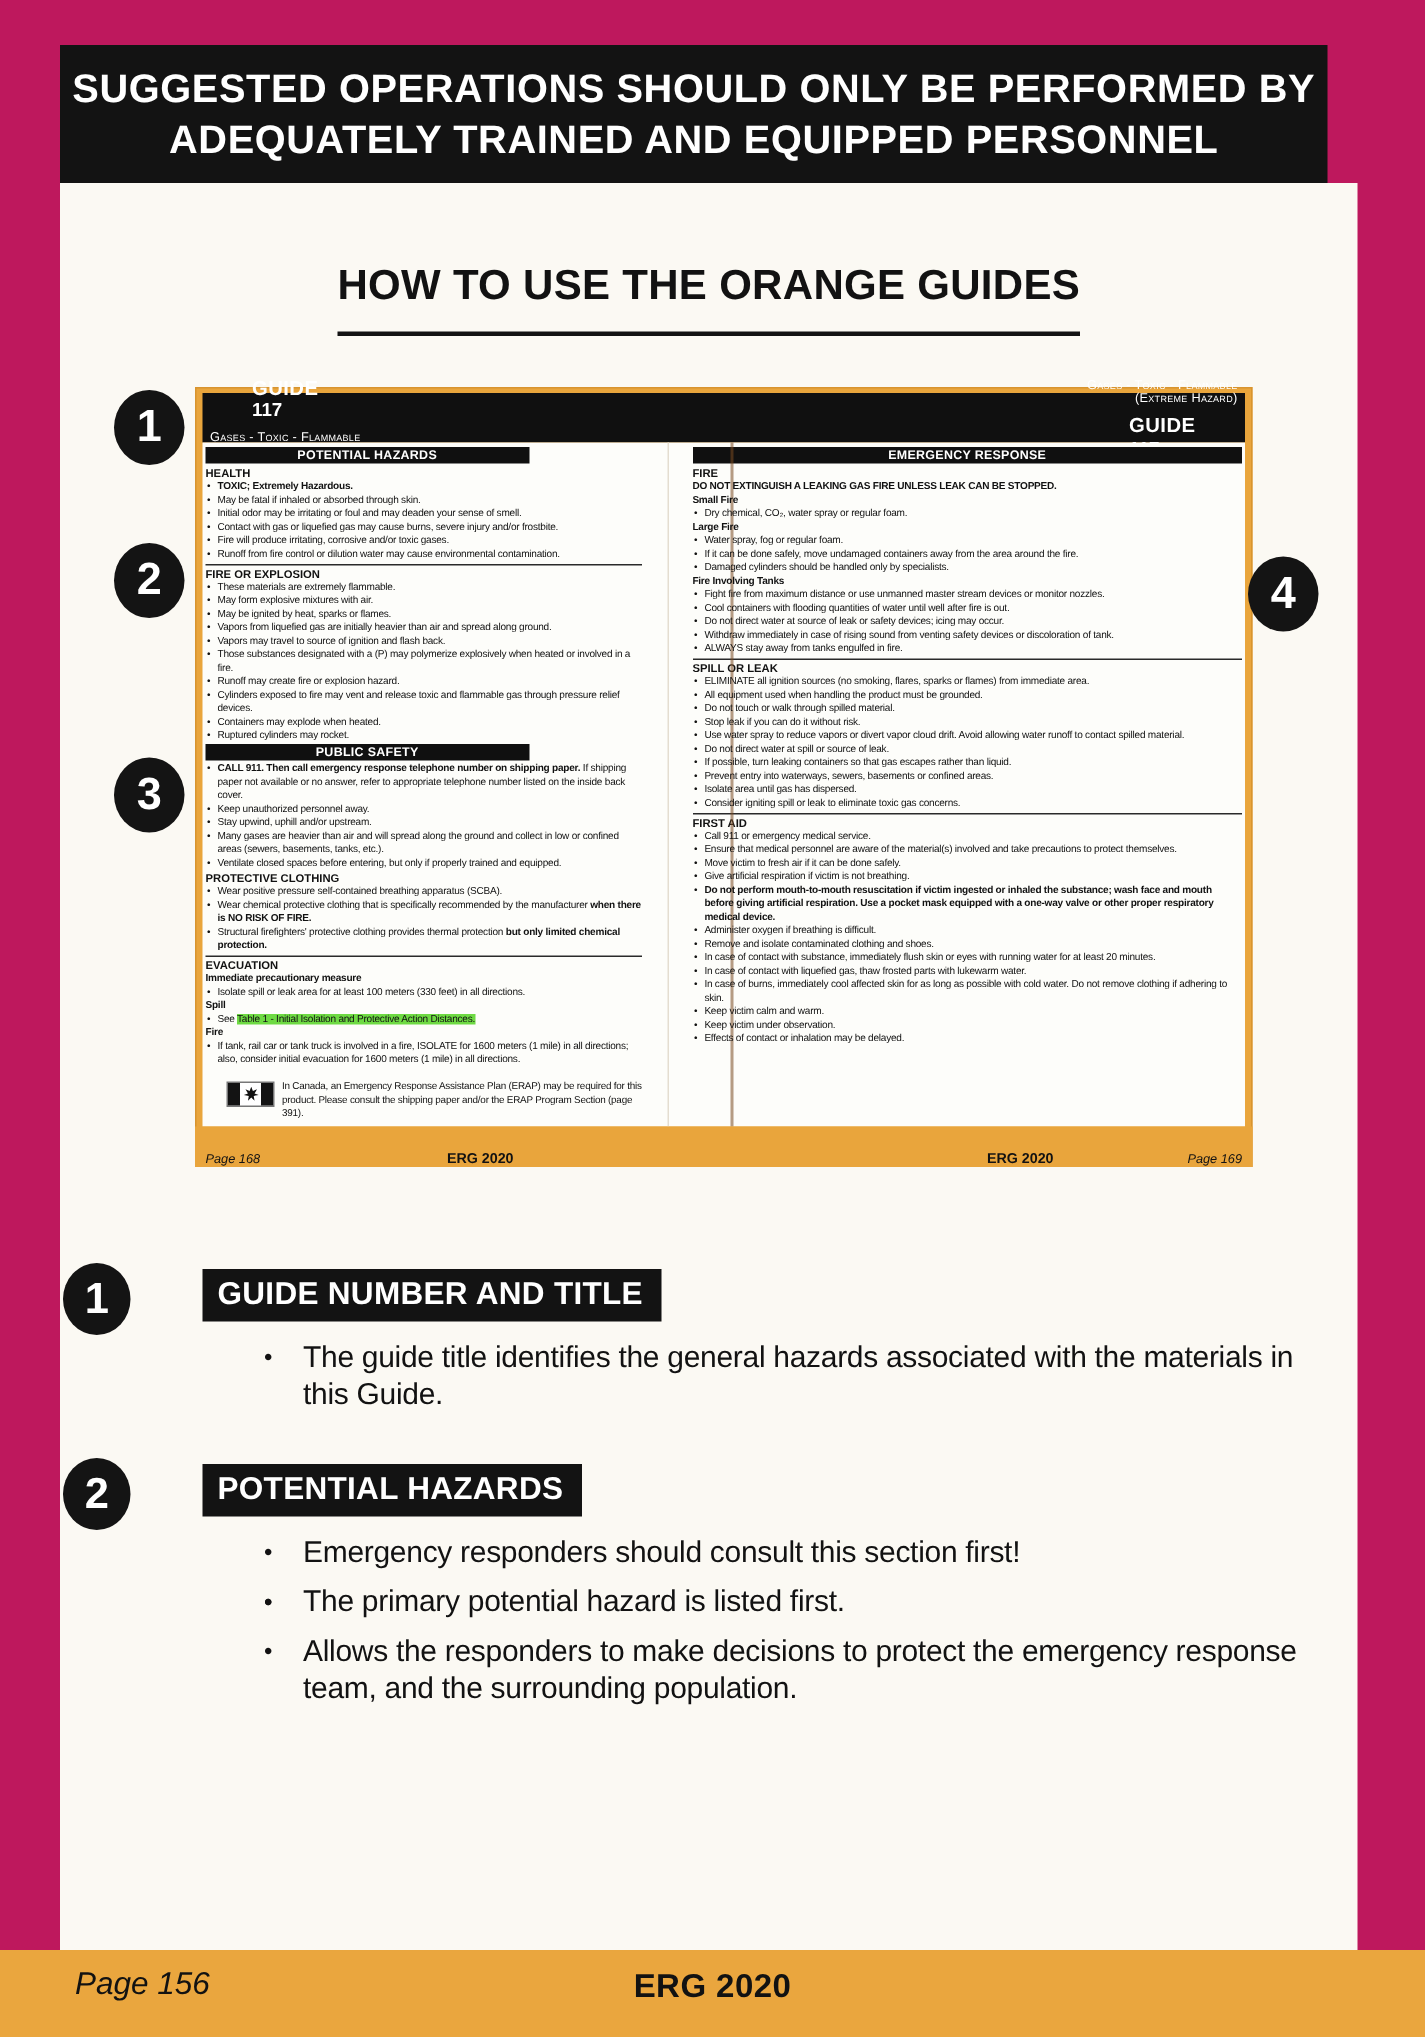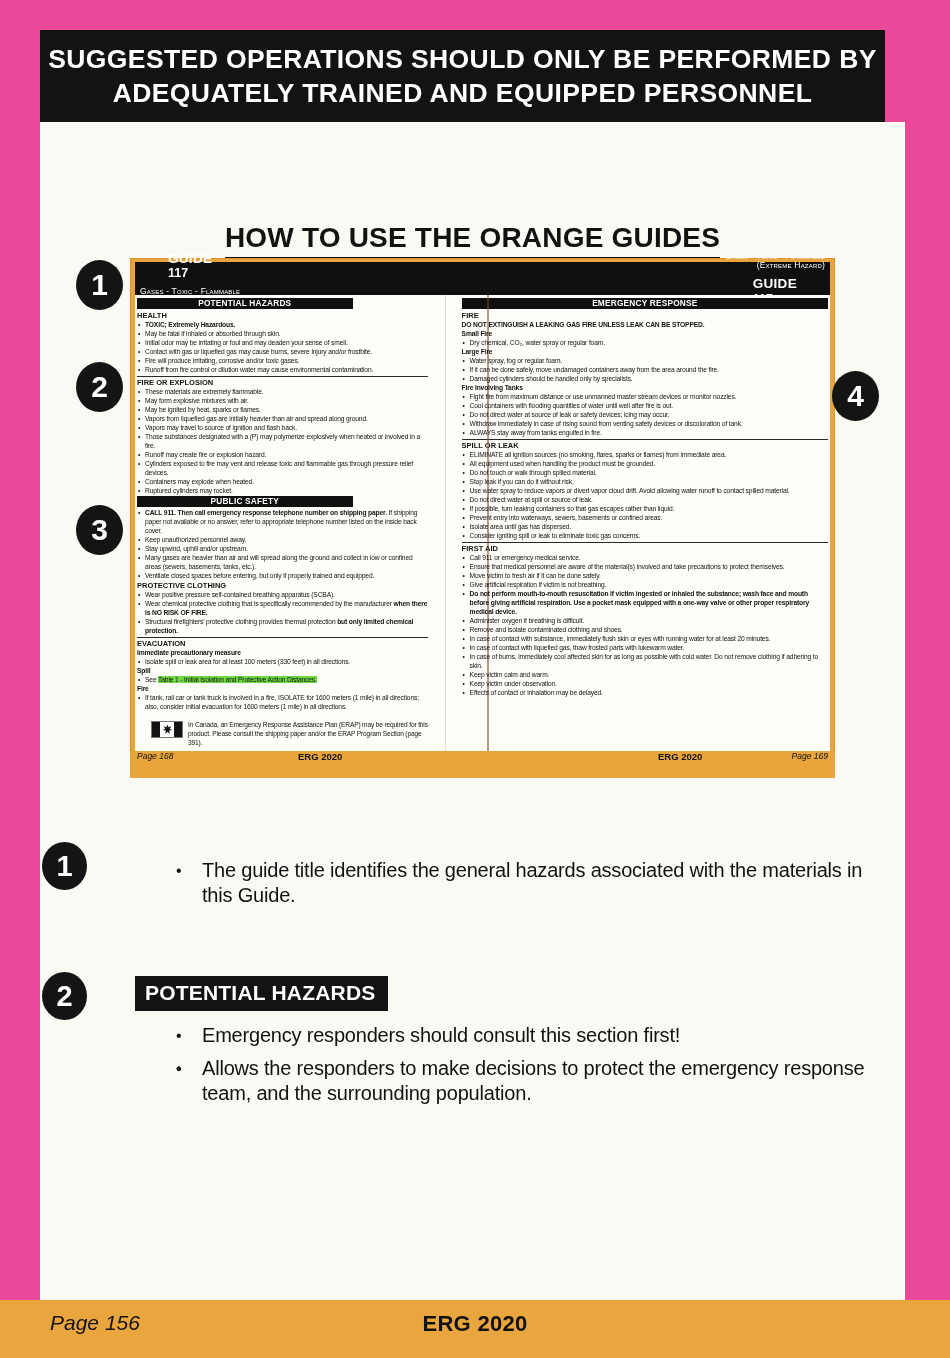--- a/index.html
+++ b/index.html
@@ -1,26 +1,26 @@
 <!DOCTYPE html>
 <html><head>
 <meta charset="utf-8">
 <style>
   html,body{margin:0;padding:0;background:#888;}
-  .page{position:relative;width:950px;height:1358px;background:#ec4899;overflow:hidden;
+  .page{position:relative;width:950px;height:1358px;background:#be185d;overflow:hidden;
         font-family:"Liberation Sans",sans-serif;color:#121212;}
   
   .banner{position:absolute;left:40px;top:30px;width:845px;height:92px;background:#131313;
           display:flex;flex-direction:column;justify-content:center;align-items:center;
           color:#fff;font-weight:bold;font-size:26.5px;line-height:1.3;letter-spacing:.4px;text-align:center;}
   
   .content{position:absolute;left:40px;top:122px;width:865px;height:1178px;background:#FBF9F3;}
   .main-title{position:absolute;top:52px;left:0;width:100%;text-align:center;}
   .main-title span{display:inline-block;font-size:28px;font-weight:bold;letter-spacing:.2px;
-                   border-bottom:3.5px solid #131313;padding-bottom:3px;margin-top:48px;}
+                   border-bottom:3.5px solid #131313;padding-bottom:15px;}
   
   .mini{position:absolute;left:90px;top:136px;width:705px;background:#E9A53C;
         padding:4px 0 0 0;box-shadow:0 0 0 1px #d8942e inset;}
   .mini-inner{margin:0 5px;}
   .mini-band{height:33px;background:#101010;color:#fff;display:flex;justify-content:space-between;
              align-items:center;padding:0 5px;box-sizing:border-box;position:relative;}
   .band-left,.band-right{display:flex;align-items:center;gap:7px;flex-direction:column;}
   .band-guide{display:flex;flex-direction:column;line-height:1;}
   .band-guide .g1{font-weight:bold;font-size:13.5px;letter-spacing:.3px;}
   .band-guide .g2{font-weight:bold;font-size:12.5px;margin-top:2px;}
@@ -45,21 +45,21 @@
   .mi.s{font-weight:bold;}
   .mi.p{font-weight:bold;}
   .mcol .hl{background:#6EDA43;}
   .canada{display:flex;align-items:flex-start;gap:5px;margin-top:10px;padding-left:14px;}
   .flag{width:30px;height:15px;border:1px solid #777;display:flex;flex:none;background:#fff;}
   .flag .bar{width:8px;background:#131313;}
   .flag .leaf{flex:1;display:flex;align-items:center;justify-content:center;}
   .flag .leaf svg{width:11px;height:11px;fill:#131313;}
   .canada .ctext{font-size:6.6px;line-height:8.8px;max-width:280px;}
   .mini-foot{position:relative;height:27px;background:#E9A53C;font-size:8.5px;}
-  .mini-foot span{position:absolute;top:0;text-align:center;}
+  .mini-foot span{position:absolute;top:16px;text-align:center;}
   .mf-p168{left:7px;font-style:italic;}
   .mf-erg1{left:168px;font-weight:bold;font-size:9.5px;}
   .mf-erg2{left:528px;font-weight:bold;font-size:9.5px;}
   .mf-p169{right:7px;font-style:italic;padding-left:39px;}
   
   .numcirc{position:absolute;background:#141414;border-radius:50%;color:#fff;font-weight:bold;
            display:flex;align-items:center;justify-content:center;z-index:5;}
   .numcirc.big{width:47px;height:50px;font-size:30px;}
   .numcirc.co{width:45px;height:48px;font-size:29px;}
   .c1{left:76px;top:260px;} .c2{left:76px;top:362px;} .c3{left:76px;top:505px;} .c4{left:832px;top:371px;}
@@ -220,31 +220,32 @@
 
       <div class="mini-foot">
         <span class="mf-p168">Page 168</span>
         <span class="mf-erg1">ERG 2020</span>
         <span class="mf-erg2">ERG 2020</span>
         <span class="mf-p169">Page 169</span>
       </div>
     </div>
 
     <div class="callout co1">
+      <div class="co-label">GUIDE NUMBER AND TITLE</div>
       <div class="co-bullets">
           <div class="co-bullet"><span class="dot">•</span><span class="txt">The guide title identifies the general hazards associated with the materials in this Guide.</span></div>
         </div>
     </div>
 
     <div class="callout co2">
       <div class="co-label">POTENTIAL HAZARDS</div>
       <div class="co-bullets">
           <div class="co-bullet"><span class="dot">•</span><span class="txt">Emergency responders should consult this section first!</span></div>
           <div class="co-bullet"><span class="dot">•</span></div>
-          <div class="co-bullet"><span class="dot">•</span></div>
+          <div class="co-bullet"><span class="dot">•</span><span class="txt">The primary potential hazard is listed first.</span></div>
           <div class="co-bullet"><span class="dot">•</span><span class="txt">Allows the responders to make decisions to protect the emergency response team, and the surrounding population.</span></div>
         </div>
     </div>
   </div>
 
   <div class="numcirc big c1">1</div>
   <div class="numcirc big c2">2</div>
   <div class="numcirc big c3">3</div>
   <div class="numcirc big c4">4</div>
 

